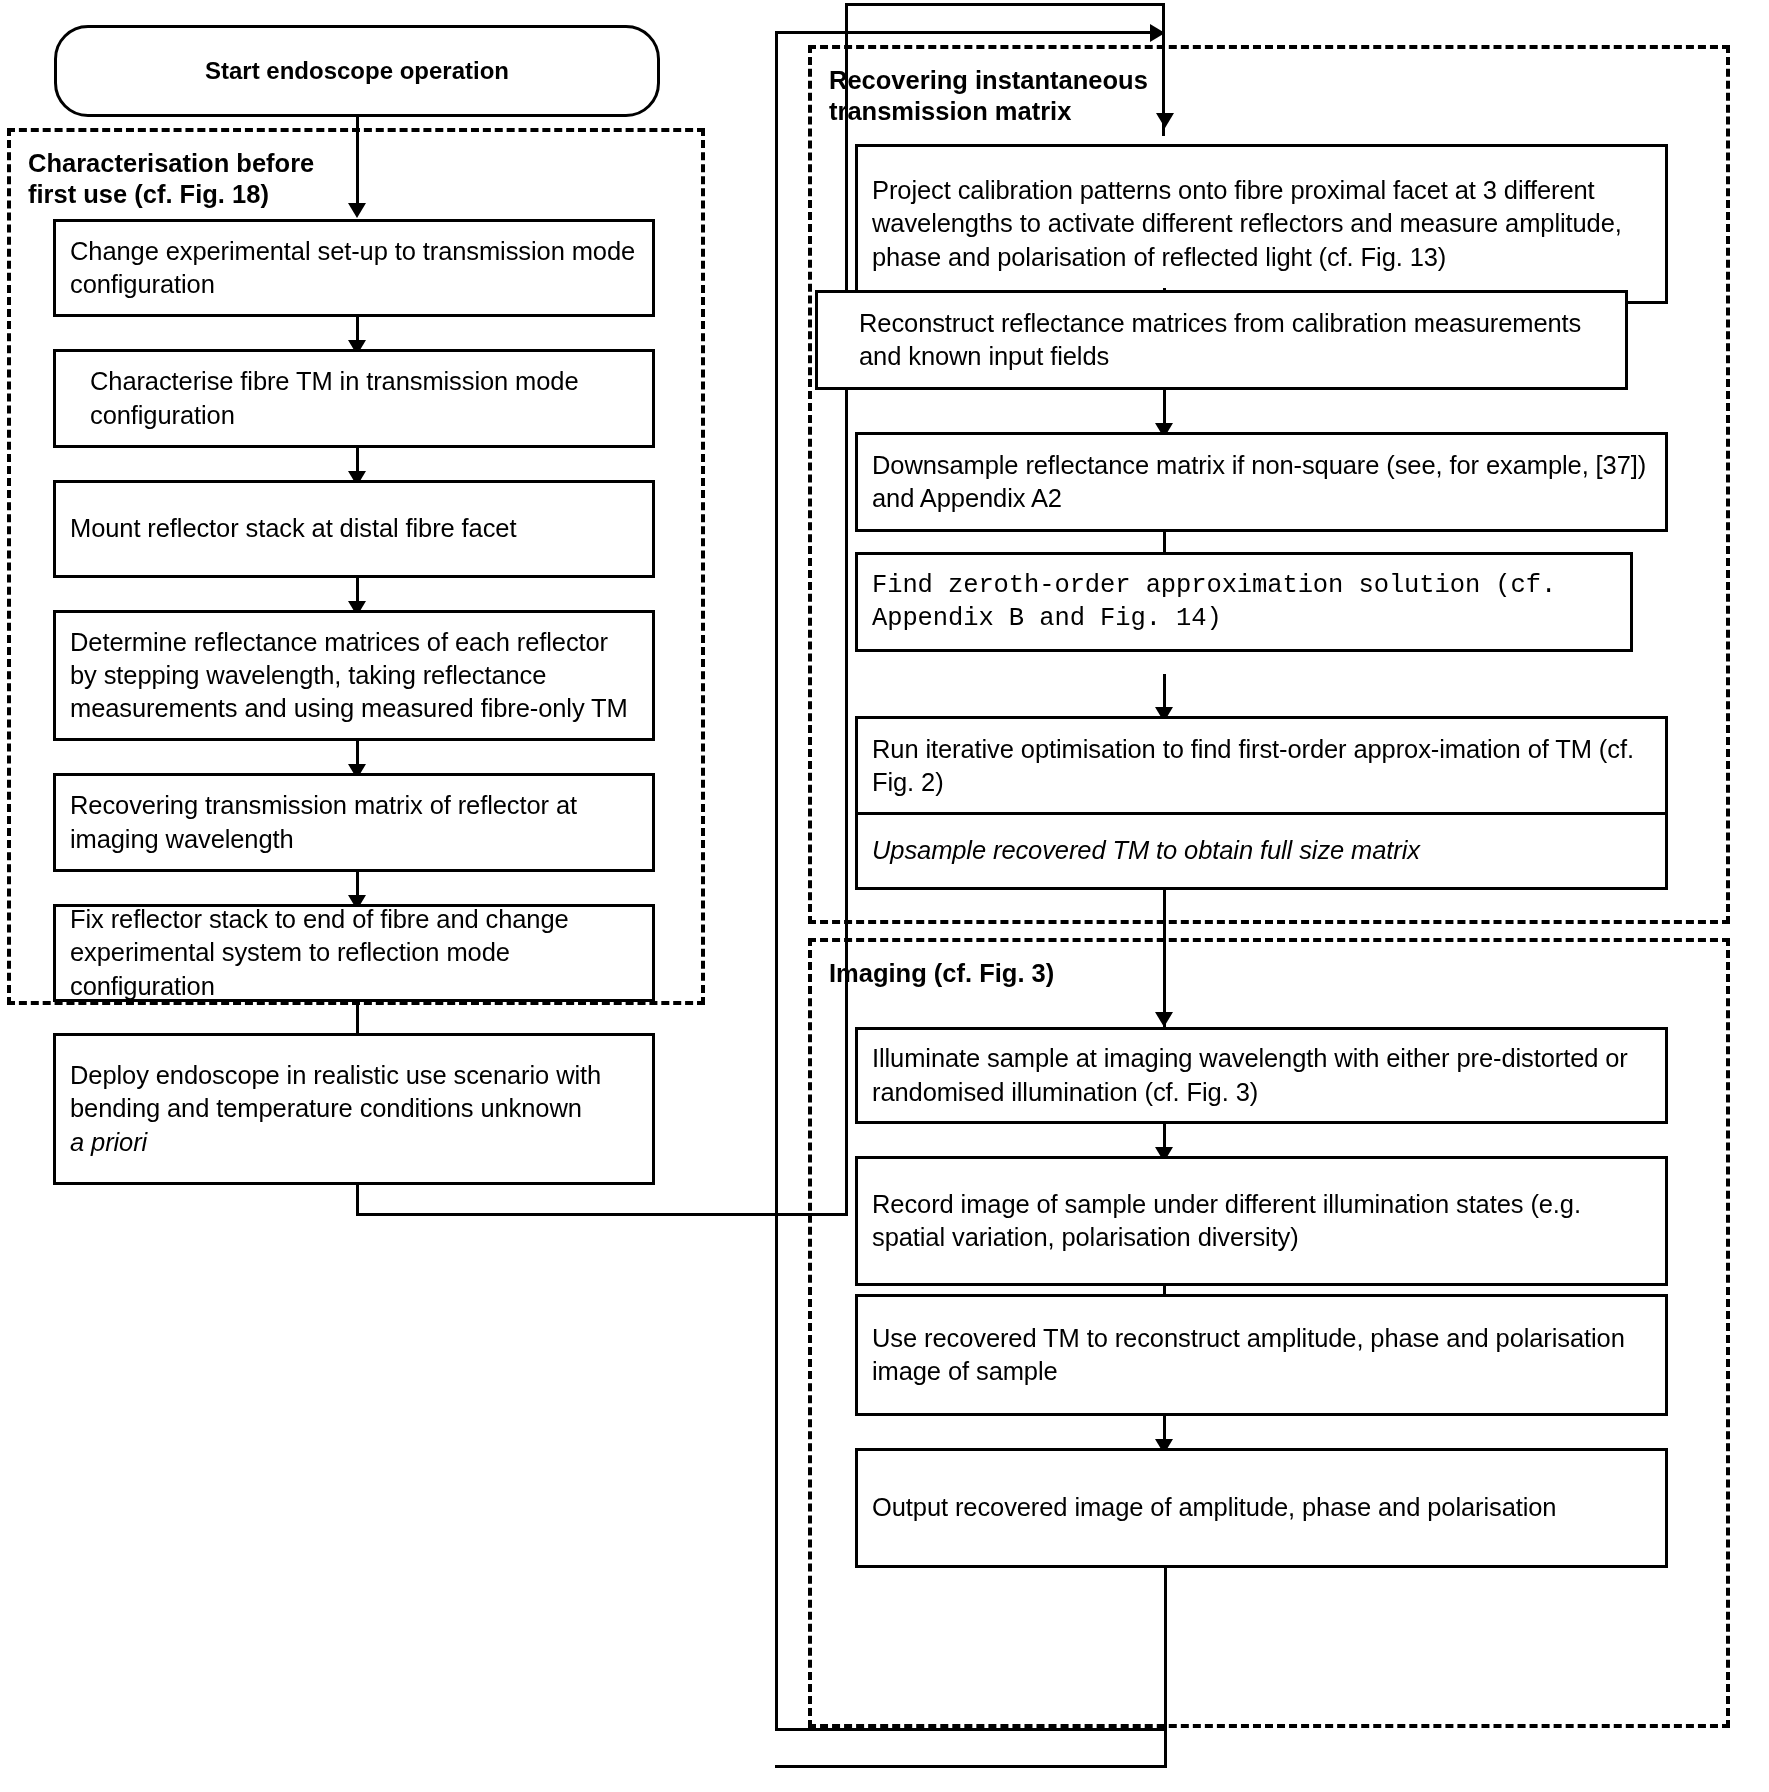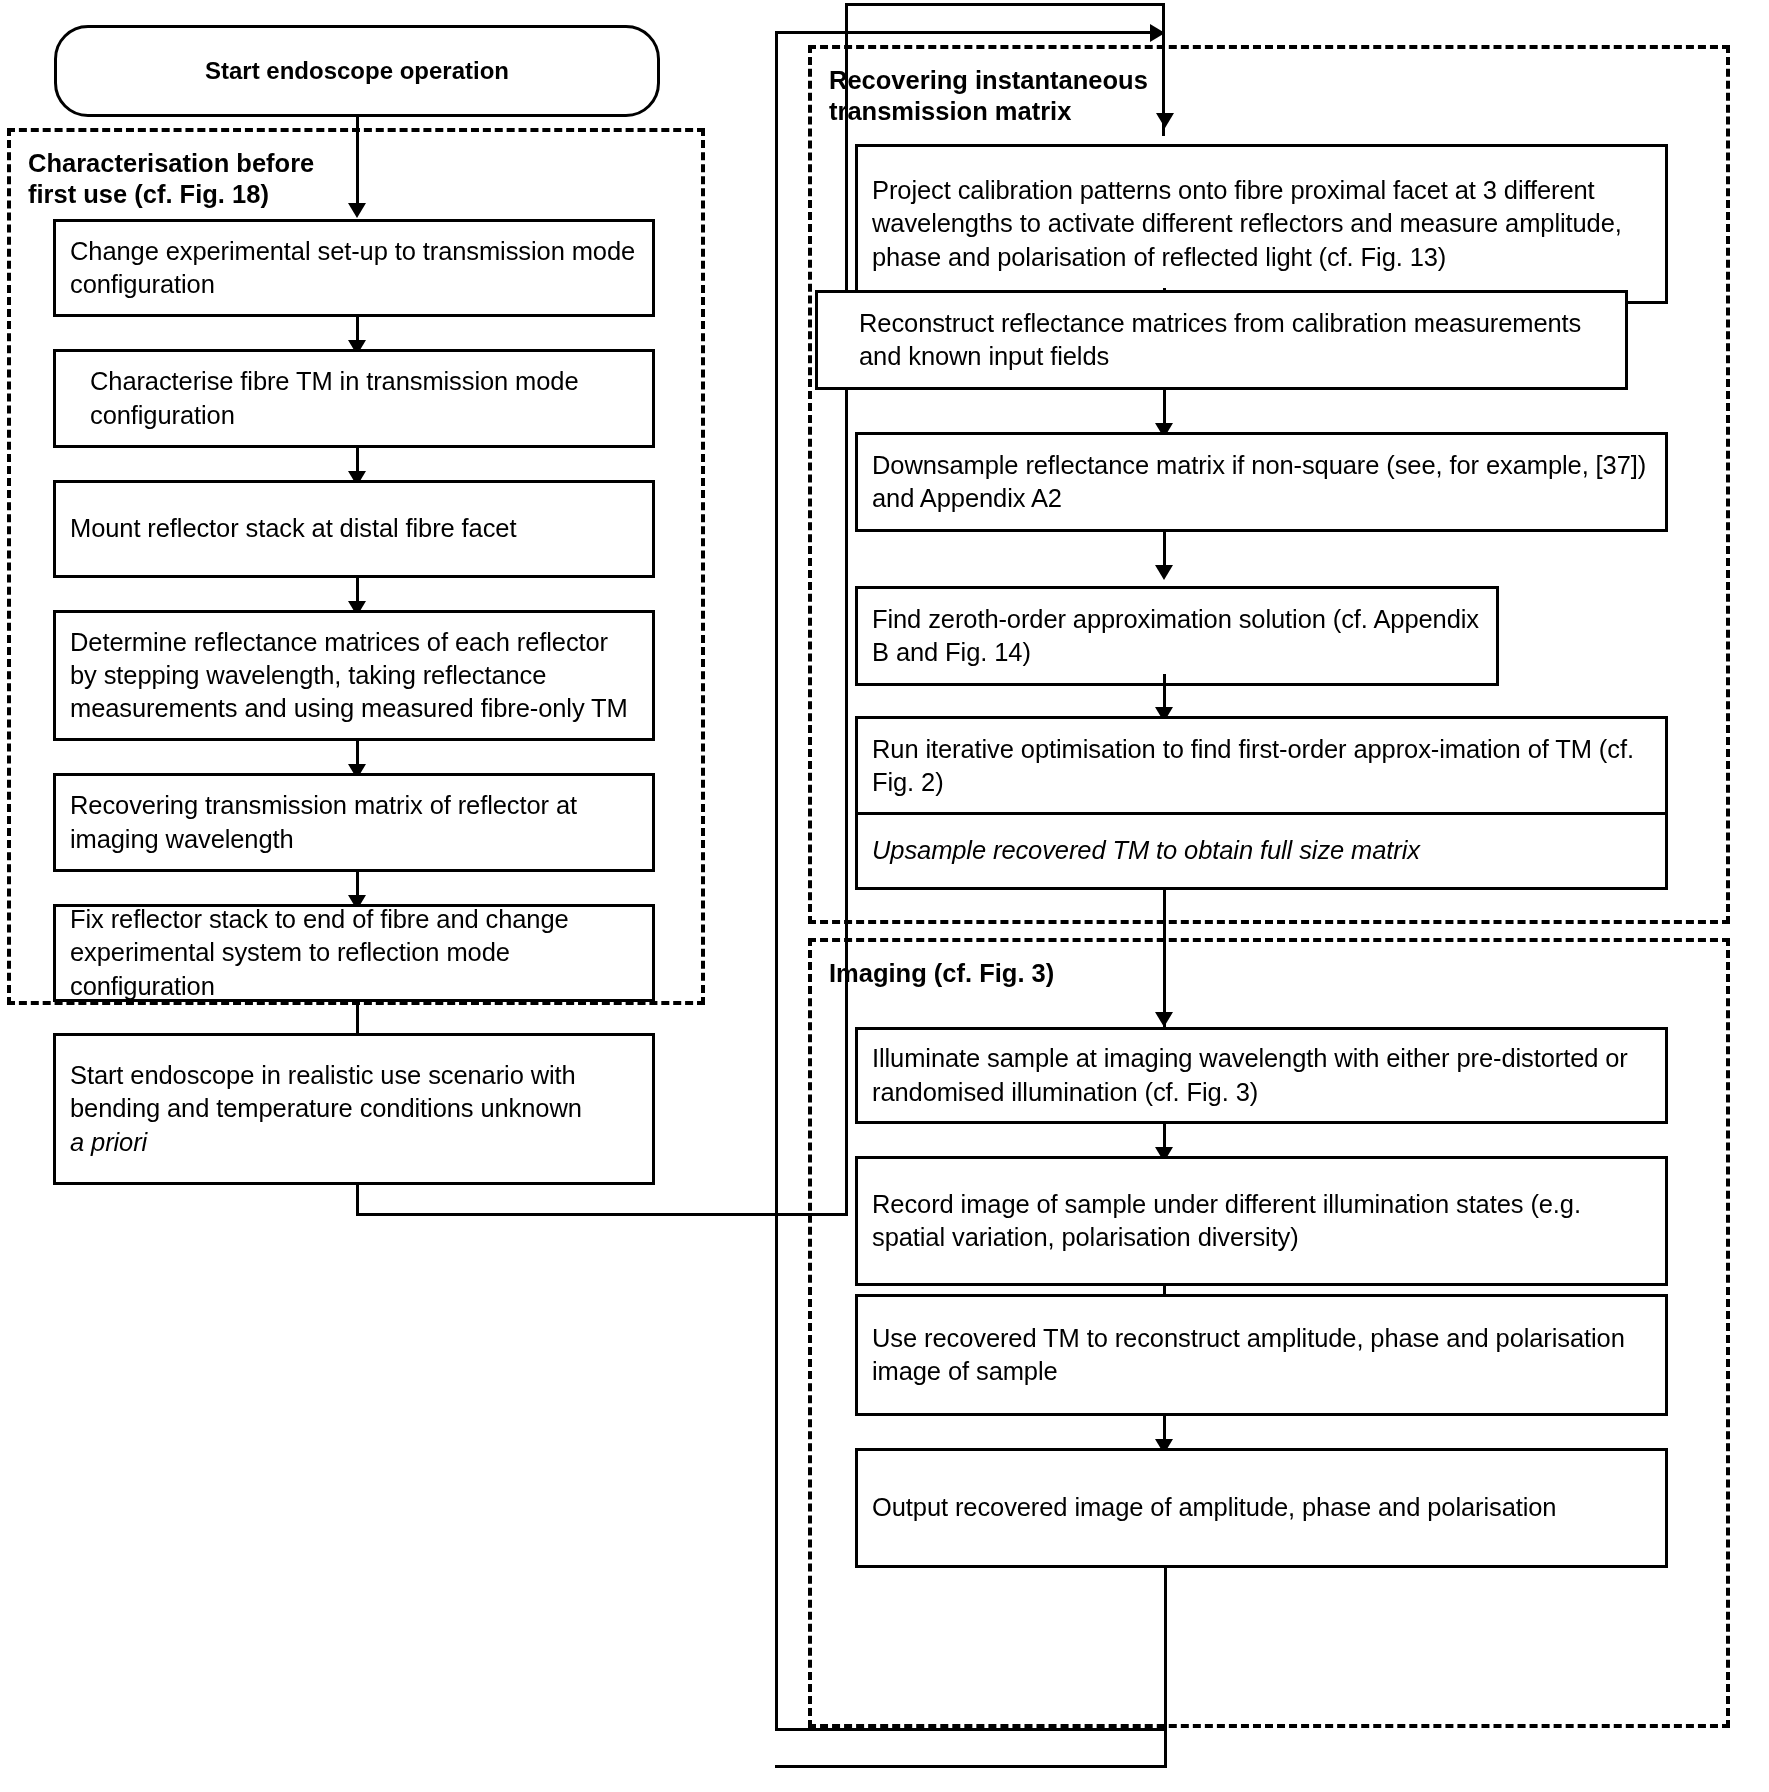--- a/index.html
+++ b/index.html
@@ -82,21 +82,21 @@
 
   <div class="box" style="left:53px;top:904px;width:602px;height:98px;">
     <span class="txt">Fix reflector stack to end of fibre and change experimental system to reflection mode configuration</span>
   </div>
 
   <div class="vline" style="left:356px;top:1002px;height:56px;"></div>
   <div class="arrow" style="left:348px;top:1049px;"></div>
 
   <div class="box" style="left:53px;top:1033px;width:602px;height:152px;">
     <span class="txt">
-      <span>Start endoscope in realistic use scenario with</span><br>
+      <span>Deploy endoscope in realistic use scenario with</span><br>
       <span>bending and temperature conditions unknown</span><br>
       <i>a priori</i>
     </span>
   </div>
 
   <div class="vline" style="left:356px;top:1185px;height:31px;"></div>
   <div class="hline" style="left:356px;top:1213px;width:492px;"></div>
   <div class="vline" style="left:845px;top:3px;height:1213px;"></div>
   <div class="hline" style="left:845px;top:3px;width:320px;"></div>
   <div class="vline" style="left:1162px;top:3px;height:133px;"></div>
@@ -127,21 +127,21 @@
   <div class="vline" style="left:1163px;top:390px;height:42px;"></div>
   <div class="arrow" style="left:1155px;top:423px;"></div>
 
   <div class="box" style="left:855px;top:432px;width:813px;height:100px;">
     <span class="txt">Downsample reflectance matrix if non-square (see, for example, [37]) and Appendix A2</span>
   </div>
 
   <div class="vline" style="left:1163px;top:532px;height:42px;"></div>
   <div class="arrow" style="left:1155px;top:565px;"></div>
 
-  <div class="box" style="left:855px;top:586px;width:644px;height:100px;">
+  <div class="box" style="left:855px;top:552px;width:778px;height:100px;font-family:Liberation Mono, monospace;">
     <span class="txt">Find zeroth-order approximation solution (cf. Appendix B and Fig. 14)</span>
   </div>
 
   <div class="vline" style="left:1163px;top:674px;height:42px;"></div>
   <div class="arrow" style="left:1155px;top:707px;"></div>
 
   <div class="box" style="left:855px;top:716px;width:813px;height:100px;">
     <span class="txt">Run iterative optimisation to find first-order approx-imation of TM (cf. Fig. 2)</span>
   </div>
 

